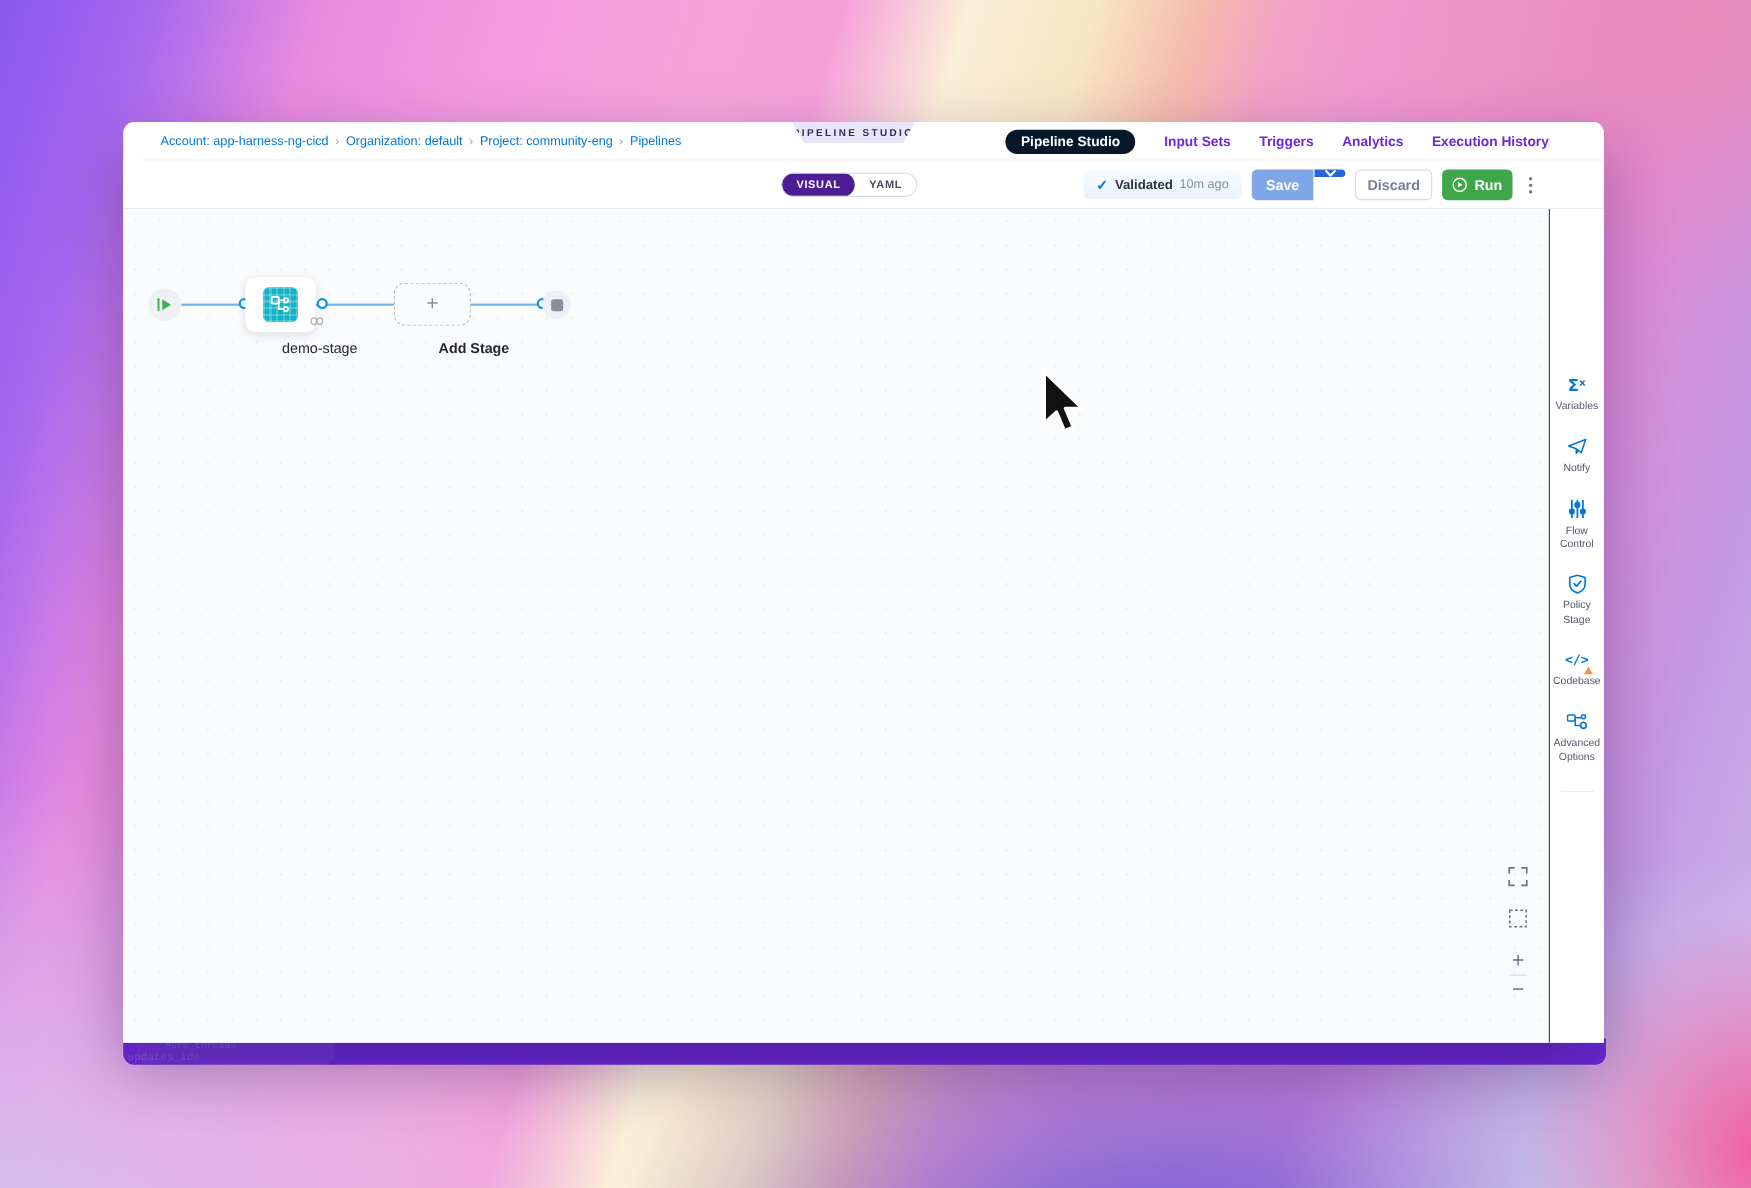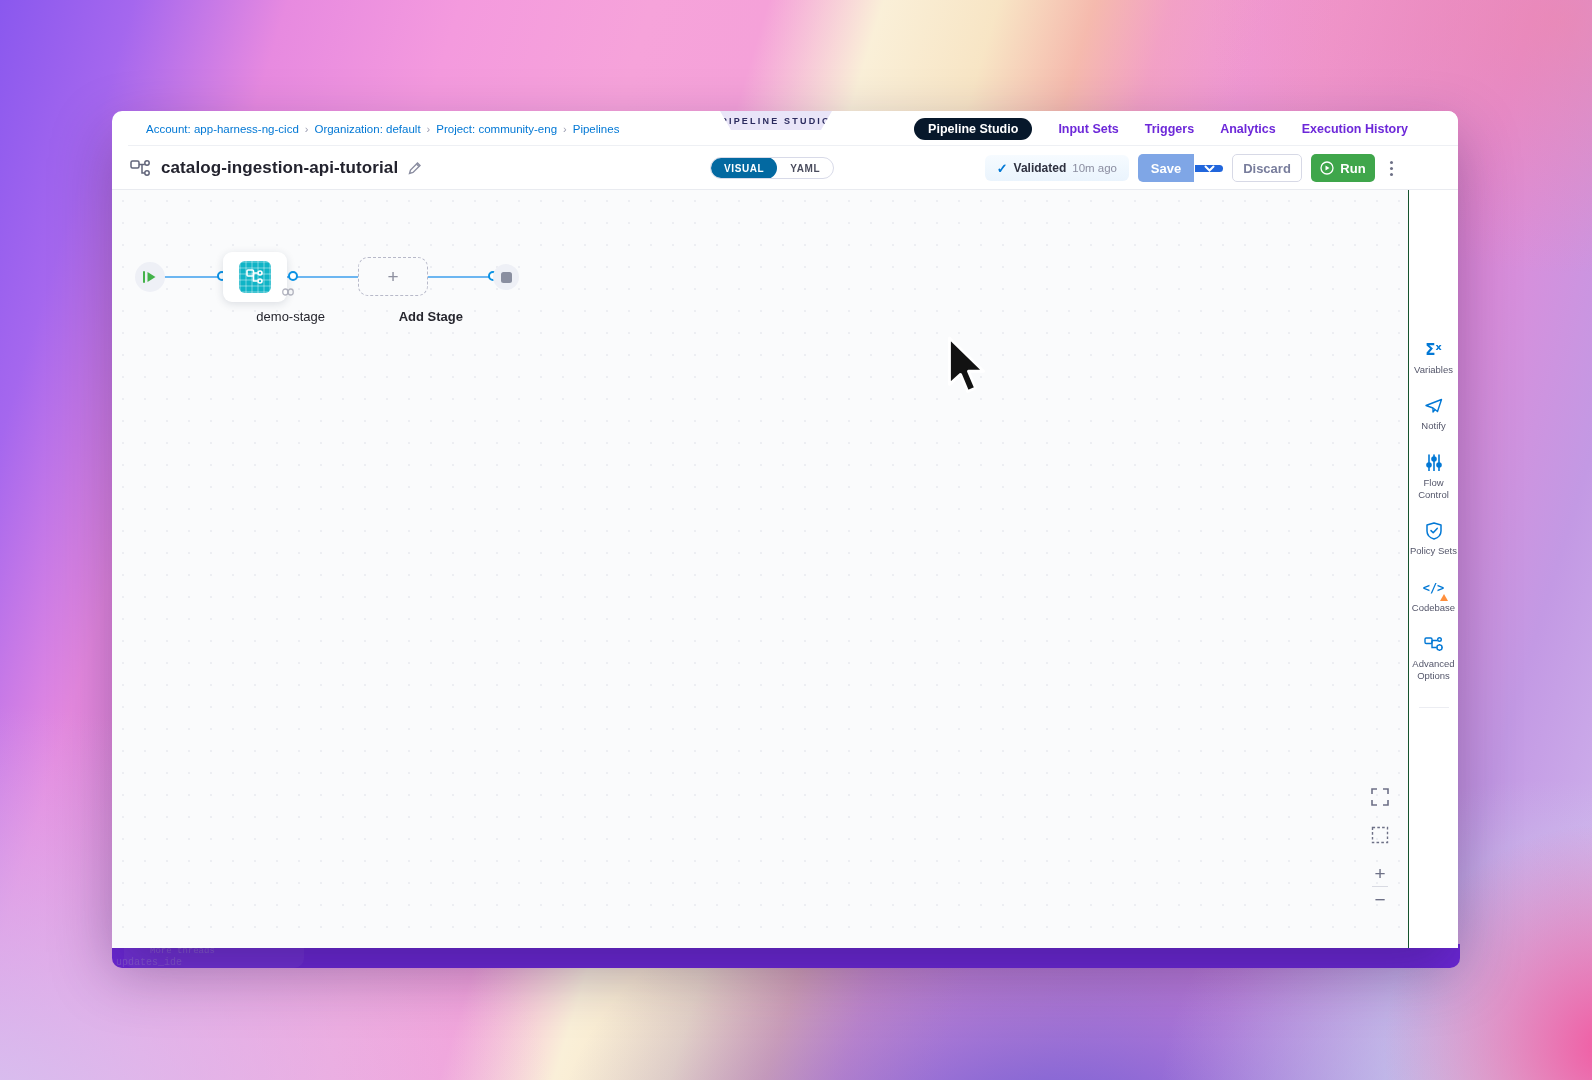--- a/index.html
+++ b/index.html
@@ -61,32 +61,32 @@
   .row2 { position:absolute; left:0; top:35px; width:100%; height:44px; background:#fff; border-bottom:1px solid #e9ebf0; }
   .title-group { position:absolute; left:18px; top:0; height:44px; display:flex; align-items:center; gap:9px; }
   .page-title { font-size:17px; font-weight:bold; color:#23232e; letter-spacing:.1px; }
 
   .view-toggle {
     position:absolute; left:598px; top:11px; height:22px;
     display:flex; align-items:center; background:#fff;
     border:1px solid #d8dae8; border-radius:12px; overflow:hidden;
   }
   .view-toggle .seg { padding:0 13px; height:22px; display:flex; align-items:center; font-size:10px; font-weight:bold; letter-spacing:.6px; color:#4b4d5e; cursor:pointer; }
-  .view-toggle .seg.active { background:#0369a1; color:#fff; border-radius:12px; }
+  .view-toggle .seg.active { background:#4c1d95; color:#fff; border-radius:12px; }
 
   .actions { position:absolute; right:60px; top:0; height:44px; display:flex; align-items:center; gap:9px; }
   .validated-pill {
     display:flex; align-items:center; gap:6px; height:26px; padding:0 12px;
     background:linear-gradient(#f6fbff,#eaf4fd); border-radius:6px;
   }
   .validated-pill .check { color:#0278d5; font-size:13px; font-weight:bold; }
   .validated-pill .vlabel { font-size:12px; font-weight:bold; color:#2f3140; }
   .validated-pill .ago { font-size:11.5px; color:#8b8da0; }
 
-  .save-group { display:flex; align-items:center; }
+  .save-group { display:flex; align-items:flex-start; }
   .btn { height:28px; display:flex; align-items:center; justify-content:center; font-size:13px; font-weight:600; cursor:pointer; border:none; }
   .btn-save { width:56px; background:#7fa6e6; color:#fff; border-radius:5px 0 0 5px; }
   .btn-save-caret { width:28px; background:#2166dc; border-radius:0 5px 5px 0; margin-left:1px; display:flex; align-items:center; justify-content:center; }
   .btn-discard { width:70px; background:#fff; color:#787d9c; border:1px solid #d7d9e6; border-radius:5px; }
   .btn-run { width:64px; background:#3fa64b; color:#fff; border-radius:5px; gap:6px; }
   .kebab { width:14px; height:28px; display:flex; flex-direction:column; align-items:center; justify-content:center; gap:3px; cursor:pointer; }
   .kebab i { width:3px; height:3px; border-radius:50%; background:#6d7086; }
 
   
   .canvas {
@@ -183,37 +183,20 @@
     <div class="nav">
       <span class="tab active">Pipeline Studio</span>
       <span class="tab">Input Sets</span>
       <span class="tab">Triggers</span>
       <span class="tab">Analytics</span>
       <span class="tab">Execution History</span>
     </div>
   </div>
 
   <div class="row2">
-    <div class="title-group">
-      <span>
-        <svg width="22" height="18" viewBox="0 0 22 18" fill="none" stroke="#61657a" stroke-width="1.5">
-          <rect x="1" y="2" width="8" height="7" rx="1.5"></rect>
-          <circle cx="17" cy="4" r="2.2"></circle>
-          <circle cx="17" cy="14" r="2.2"></circle>
-          <path d="M9 5.5 h3 v8.5 h2.8 M12 5.5 h2.8"></path>
-        </svg>
-      </span>
-      <span class="page-title">catalog-ingestion-api-tutorial</span>
-      <span style="cursor:pointer">
-        <svg width="15" height="15" viewBox="0 0 15 15" fill="none" stroke="#8a8da0" stroke-width="1.4">
-          <path d="M2.5 12.5 l1-3.5 7-7 2.5 2.5 -7 7 -3.5 1z"></path>
-          <path d="M9.5 3 l2.5 2.5"></path>
-        </svg>
-      </span>
-    </div>
 
     <div class="view-toggle">
       <span class="seg active">VISUAL</span>
       <span class="seg">YAML</span>
     </div>
 
     <div class="actions">
       <div class="validated-pill">
         <span class="check">✓</span>
         <span class="vlabel">Validated</span>
@@ -335,21 +318,21 @@
       </span>
       <span class="rlabel">Flow Control</span>
     </div>
     <div class="rail-item">
       <span class="ricon">
         <svg width="16" height="18" viewBox="0 0 16 18" fill="none" stroke="#0278d5" stroke-width="1.5" stroke-linejoin="round">
           <path d="M8 1 L15 3 V9 C15 13.5 11.5 16 8 17 C4.5 16 1 13.5 1 9 V3 Z"></path>
           <path d="M5 8.6 L7.2 10.8 L11.2 6.4" stroke-linecap="round"></path>
         </svg>
       </span>
-      <span class="rlabel">Policy Sets</span>
+      <span class="rlabel">Policy Stage</span>
     </div>
     <div class="rail-item">
       <span class="ricon code-glyph">
         <span>&lt;/&gt;</span>
         <span class="flame"></span>
       </span>
       <span class="rlabel">Codebase</span>
     </div>
     <div class="rail-item">
       <span class="ricon">

